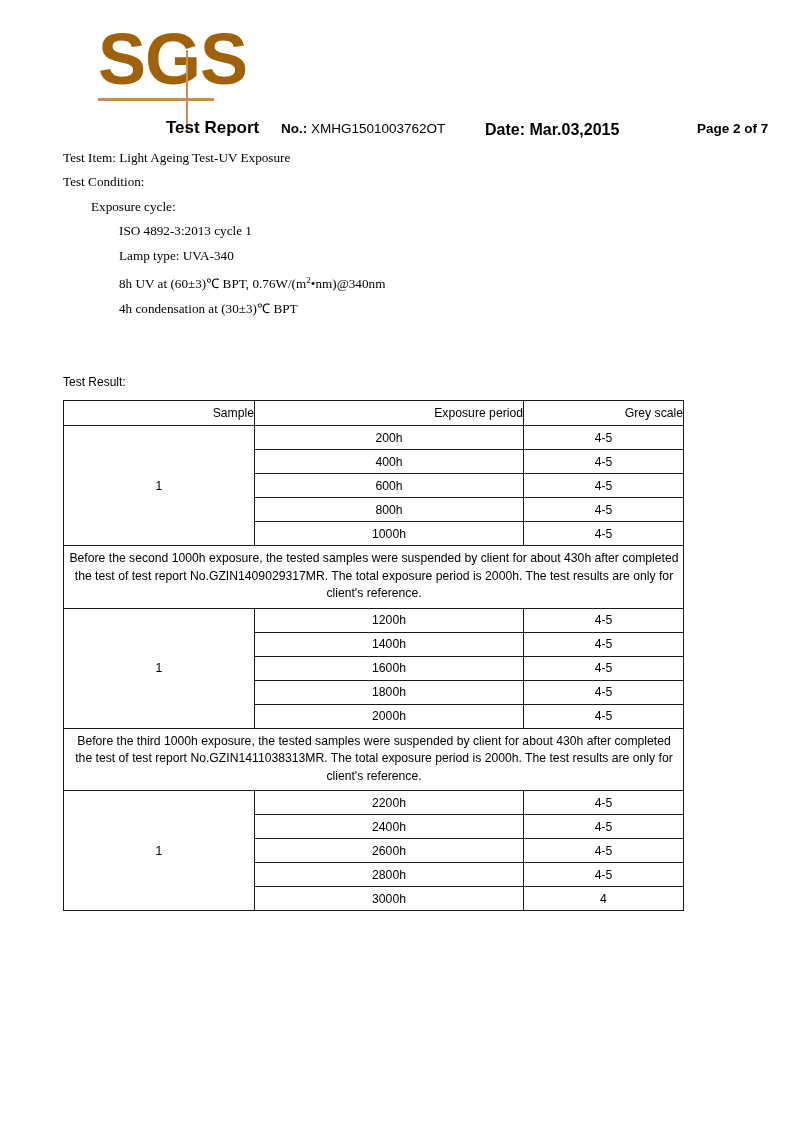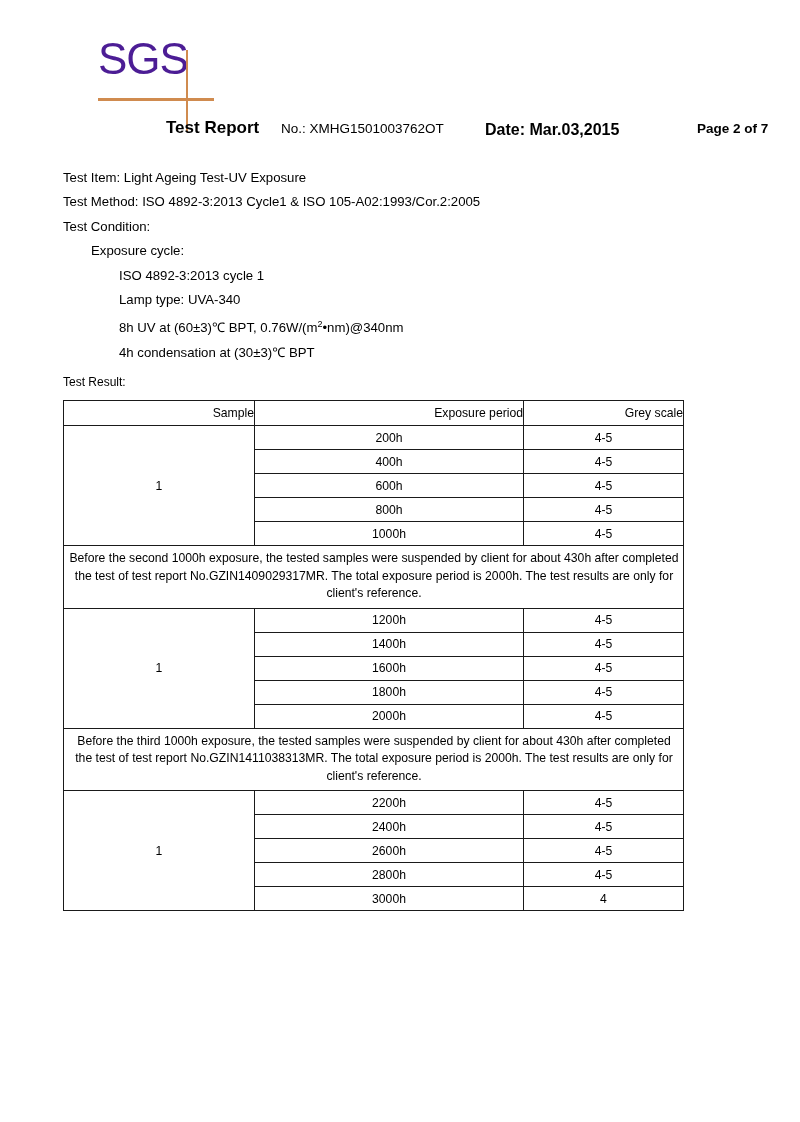--- a/index.html
+++ b/index.html
@@ -19,25 +19,25 @@
   
   .logo-block {
     position: absolute;
     left: 98px;
     top: 28px;
     width: 120px;
     height: 78px;
   }
   .logo-text {
     font-family: "Liberation Sans", sans-serif;
-    font-weight: normal;
-    font-size: 44px;
+    font-weight: bold;
+    font-size: 72px;
     line-height: 62px;
     letter-spacing: -1px;
-    color: #4c1d95;
+    color: #a16207;
     position: absolute;
     left: 0;
     top: 0;
   }
   .logo-underline {
     position: absolute;
     left: 0;
     top: 70px;
     width: 116px;
     height: 3px;
@@ -67,45 +67,46 @@
     font-size: 17px;
     font-weight: bold;
     margin-left: 47px;
   }
   .report-no {
     position: absolute;
     left: 281px;
     top: 3px;
     font-size: 13.5px;
   }
-  .report-no b { font-weight: normal; }
+  .report-no b { font-weight: bold; }
   .report-date {
     position: absolute;
     left: 485px;
     top: 3px;
     font-size: 16px;
     font-weight: bold;
   }
   .report-page {
     position: absolute;
     left: 653px;
     top: 3px;
     font-size: 13.5px;
     font-weight: bold;
     padding-left: 44px;
   }
 
   
   .info {
     position: absolute;
     left: 63px;
-    top: 166px;
+    top: 146px;
     width: 680px;
     font-size: 13.2px;
     line-height: 24.4px;
+    font-family: Liberation Serif, serif;
   }
   .info div { white-space: nowrap; }
   .ind1 { padding-left: 28px; }
   .ind2 { padding-left: 56px; }
   sup { font-size: 9px; vertical-align: super; }
 
   .test-result-label {
     position: absolute;
     left: 63px;
     top: 375px;
@@ -167,21 +168,20 @@
   </div>
   <div class="report-date">
     <span>Date:</span>
     <span>Mar.03,2015</span>
   </div>
   <div class="report-page">Page 2 of  7</div>
 </div>
 
 <div class="info">
   <div>Test Item: Light Ageing Test-UV Exposure</div>
-  <div>Test Method: ISO 4892-3:2013 Cycle1 &amp; ISO 105-A02:1993/Cor.2:2005</div>
   <div>Test Condition:</div>
   <div class="ind1">Exposure cycle:</div>
   <div class="ind2">ISO 4892-3:2013 cycle 1</div>
   <div class="ind2">Lamp type: UVA-340</div>
   <div class="ind2"><span>8h UV at (60±3)℃ BPT, 0.76W/(m</span><sup>2</sup><span>•nm)@340nm</span></div>
   <div class="ind2">4h condensation at (30±3)℃ BPT</div>
 </div>
 
 <div class="test-result-label">Test Result:</div>
 

